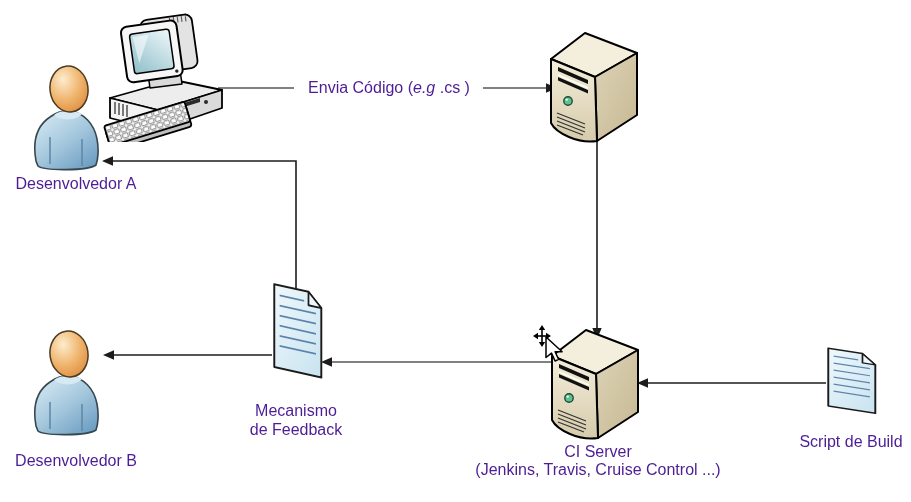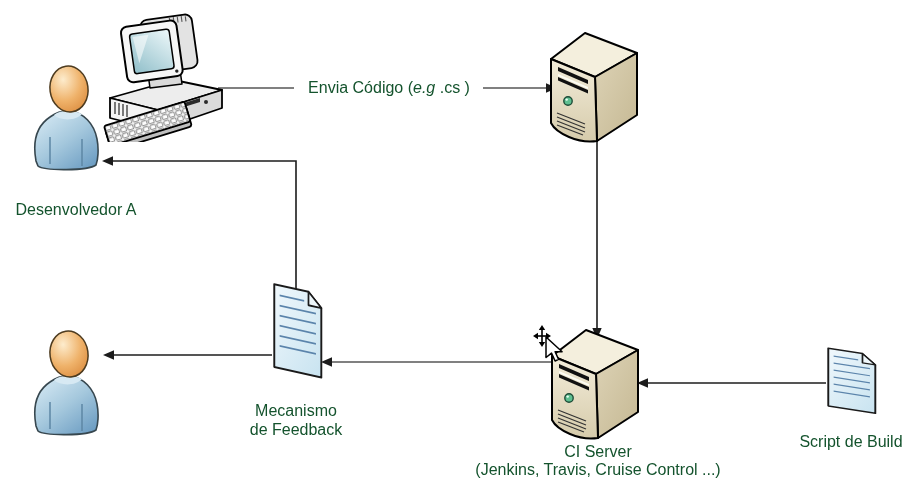--- a/index.html
+++ b/index.html
@@ -1,18 +1,18 @@
 <!DOCTYPE html>
 <html><head>
 <meta charset="utf-8">
 <style>
   html,body{margin:0;padding:0;background:#fff;}
   .canvas{position:relative;width:911px;height:502px;background:#ffffff;overflow:hidden;
           font-family:"Liberation Sans", sans-serif;color:#1a1a1a;}
-  .lbl{position:absolute;font-size:16px;line-height:17px;text-align:center;color:#14532d;white-space:nowrap;}
+  .lbl{position:absolute;font-size:16px;line-height:17px;text-align:center;color:#4c1d95;white-space:nowrap;}
   .lbl .l2{display:block;}
   .abs{position:absolute;}
   .z1{z-index:1}.z2{z-index:2}.z3{z-index:3}.z4{z-index:4}
   .ital{font-style:italic;}
 </style>
 </head>
 <body>
 
 <div class="canvas">
 
@@ -209,22 +209,23 @@
     </g>
     <polygon points="9,0 5.8,5 12.2,5" fill="#000"></polygon>
     <polygon points="9,22 5.8,17 12.2,17" fill="#000"></polygon>
     <polygon points="0,11 5,7.8 5,14.2" fill="#000"></polygon>
     <polygon points="18,11 13,7.8 13,14.2" fill="#000"></polygon>
     <path d="M13,12 l0,20.5 l5.5,-4.4 l3.6,7.9 l3.5,-1.6 l-3.5,-7.7 l7,0 Z" fill="#fff" stroke="#000" stroke-width="1.5" stroke-linejoin="round"></path>
   </svg>
 
   <div class="lbl z1" style="left:295px;top:79px;width:188px"><span>Envia Código (</span><span class="ital">e.g</span><span> .cs )</span></div>
 
-  <div class="lbl z1" style="left:0px;top:201px;width:152px">Desenvolvedor A</div>
-
+  <div class="lbl z1" style="left:0px;top:175px;width:152px">Desenvolvedor A</div>
+
+  <div class="lbl z1" style="left:0px;top:452px;width:152px">Desenvolvedor B</div>
 
 
   <div class="lbl z1" style="left:447px;top:443px;width:302px;line-height:18px">
     <span class="l2">CI Server</span>
     <span class="l2">(Jenkins, Travis, Cruise Control ...)</span>
   </div>
 
   <div class="lbl z1" style="left:221px;top:401px;width:150px;line-height:19px">
     <span class="l2">Mecanismo</span>
     <span class="l2">de Feedback</span>

